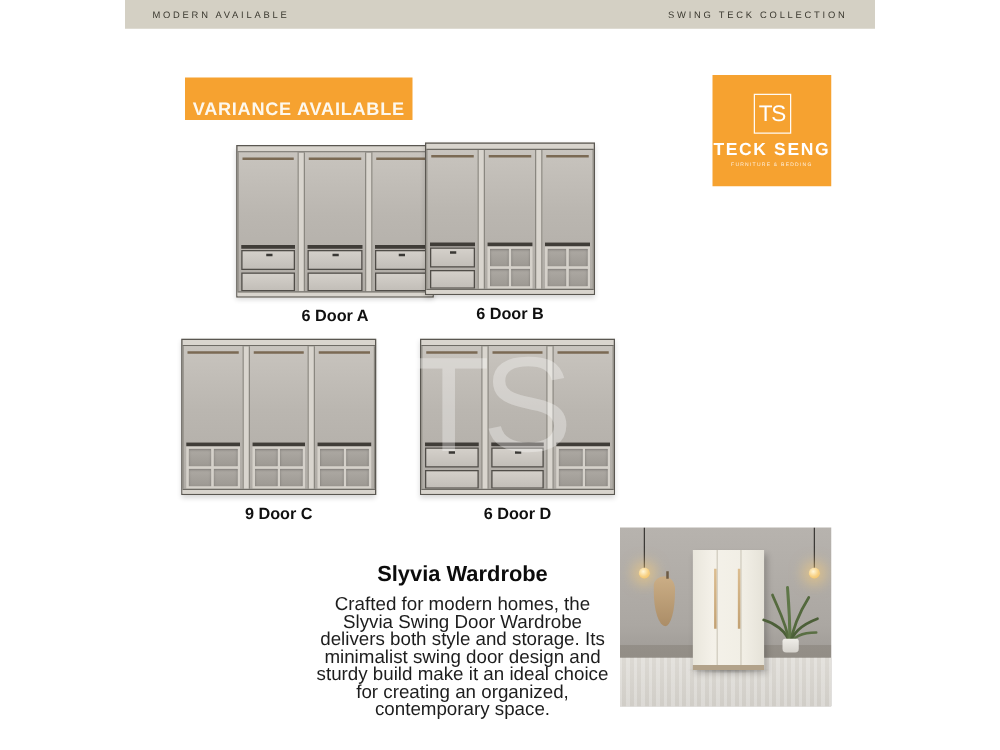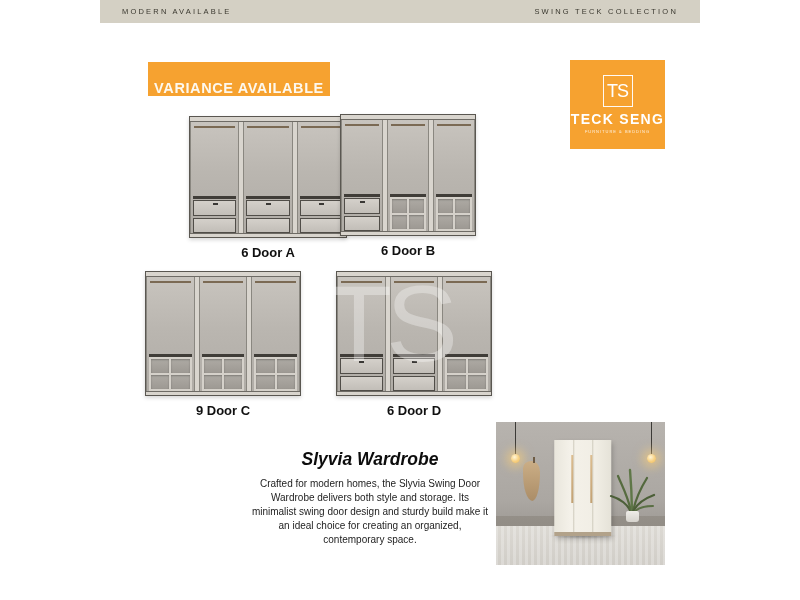--- a/index.html
+++ b/index.html
@@ -55,22 +55,22 @@
           border-top:1px solid #6e6b65;}
   .variant figcaption{margin-top:7px;text-align:center;font-size:13px;font-weight:bold;color:#101010;}
 
   
   .watermark{position:absolute;left:326px;top:270px;z-index:5;pointer-events:none;
              font-size:108px;line-height:1;font-weight:100;letter-spacing:-6px;
              color:rgba(255,255,255,.33);}
 
   
   .prod-text{position:absolute;left:250px;top:449px;width:240px;text-align:center;}
-  .prod-text h1{margin:0;font-size:17.5px;font-weight:bold;color:#0c0c0c;font-style:italic;}
-  .prod-text p{margin:7px 0 0 0;font-size:10px;line-height:14px;color:#1d1d1d;}
+  .prod-text h1{margin:0;font-size:17.5px;font-weight:bold;color:#0c0c0c;}
+  .prod-text p{margin:7px 0 0 0;font-size:15px;line-height:14px;color:#1d1d1d;}
 
   
   .photo{position:absolute;left:496px;top:422px;width:169px;height:143px;overflow:hidden;
          background:linear-gradient(180deg,#b7b3ae 0%,#aba7a2 55%,#a39f9a 66%);}
   .ph-floor{position:absolute;left:0;right:0;top:66%;bottom:0;
             background:linear-gradient(180deg,#948f88,#8b867e);}
   .ph-rug{position:absolute;left:-4%;right:-4%;top:73%;height:30%;
           background:repeating-linear-gradient(90deg,rgba(255,255,255,.25) 0 3px,rgba(0,0,0,0) 3px 6px),
                      linear-gradient(180deg,#dcd9d3,#cfccc6);
           border-radius:2px;}

